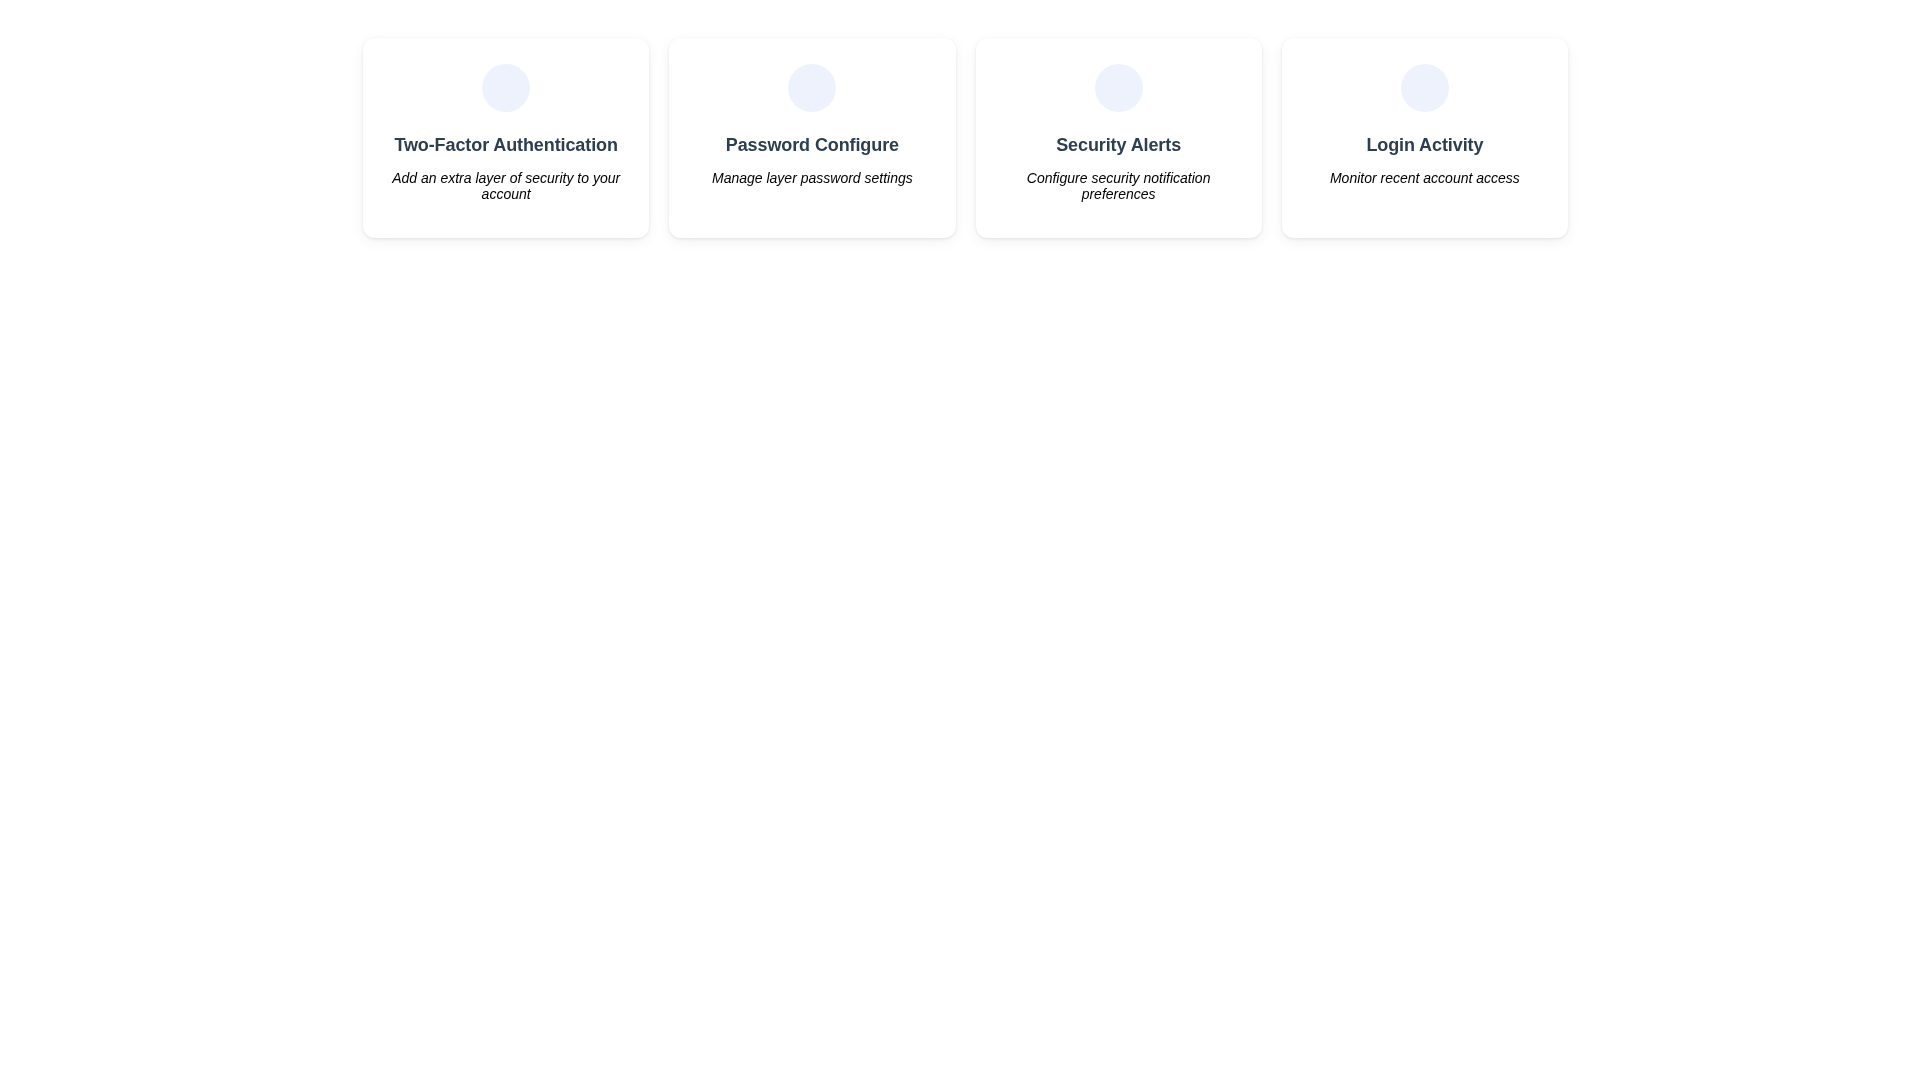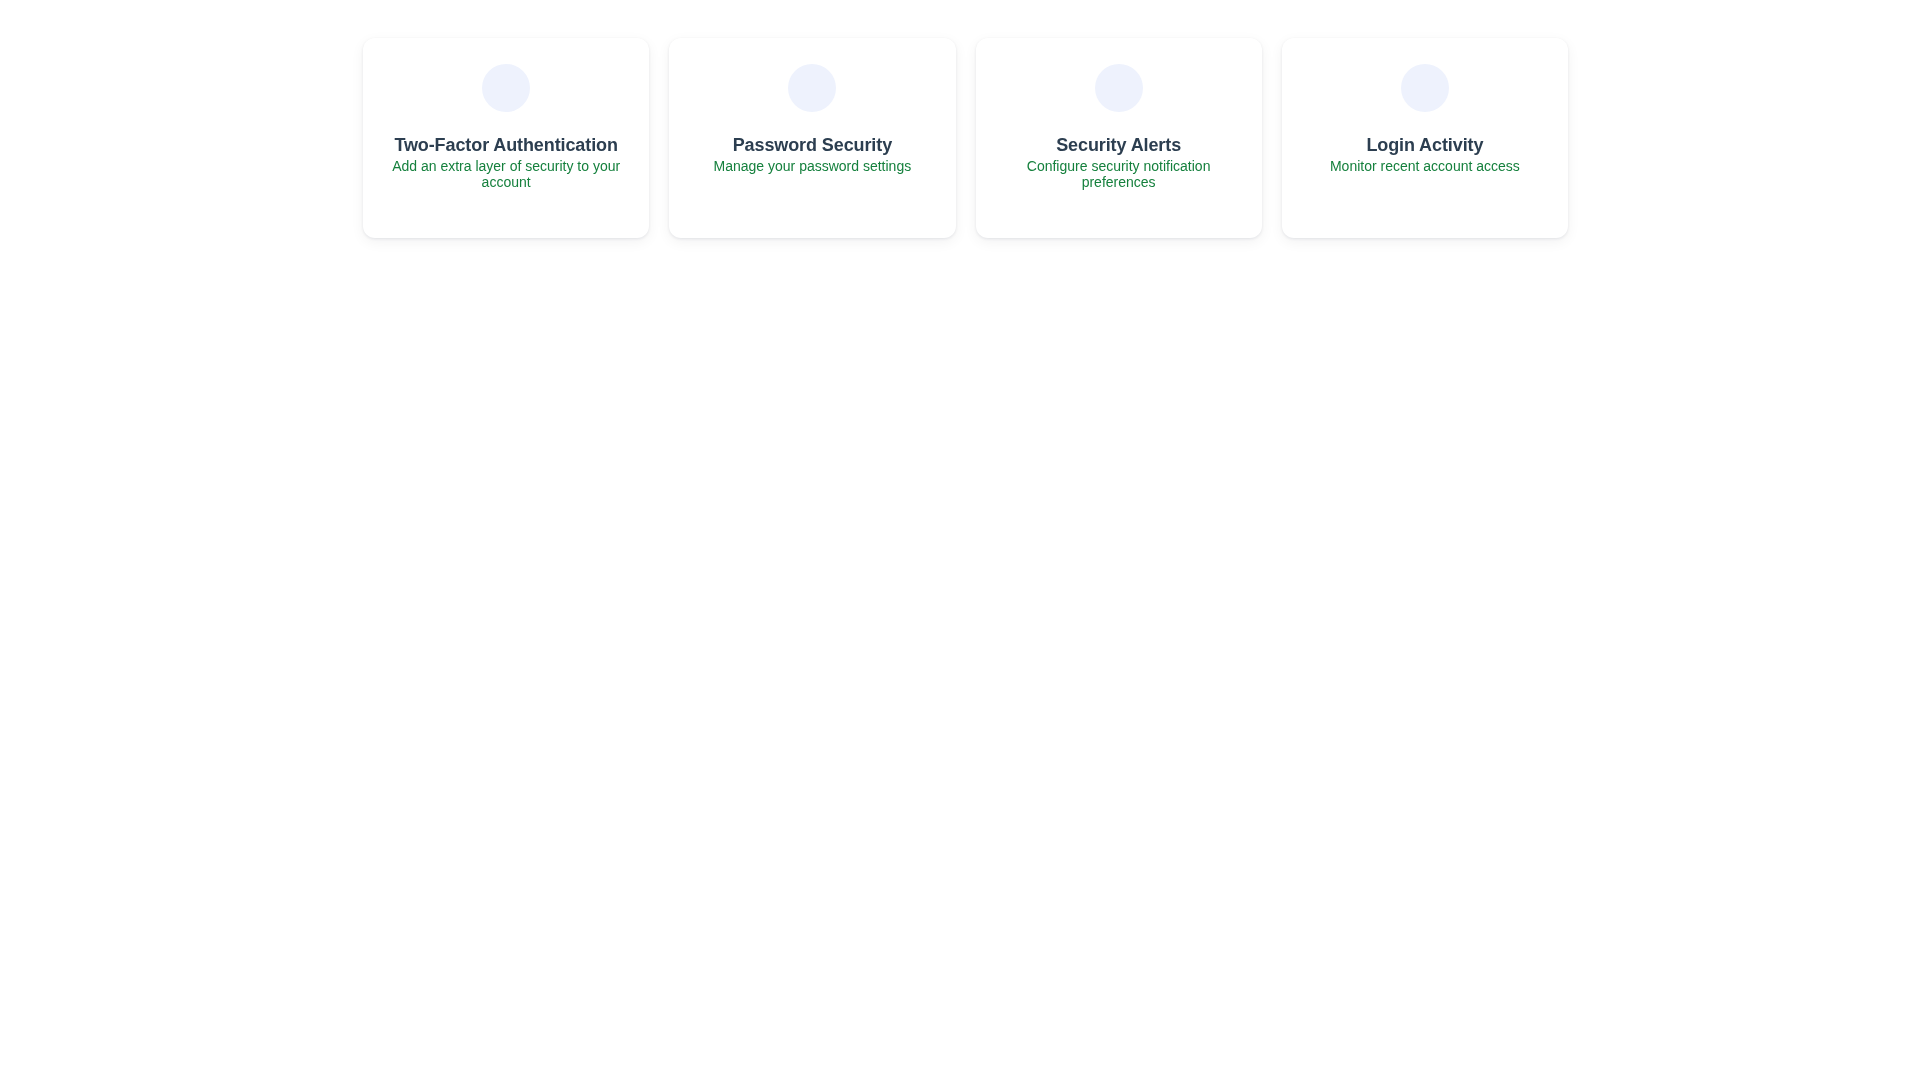--- a/index.html
+++ b/index.html
@@ -60,45 +60,46 @@
   .card-title {
     margin-top: 22px;
     font-size: 18px;
     font-weight: bold;
     color: #2c3e50;
     line-height: 22px;
     letter-spacing: -0.1px;
   }
 
   .card-desc {
-    margin-top: 2px;
+    margin-top: 14px;
     font-size: 14px;
     font-weight: normal;
-    color: #15803d;
+    color: #000000;
     line-height: 16px;
     max-width: 100%;
+    font-style: italic;
   }
 </style>
 </head>
 <body>
 
 <div class="page">
 
   <div class="cards-grid">
 
     <div class="security-card">
       <div class="card-icon-circle"></div>
       <div class="card-title">Two-Factor Authentication</div>
       <div class="card-desc">Add an extra layer of security to your account</div>
     </div>
 
     <div class="security-card">
       <div class="card-icon-circle"></div>
-      <div class="card-title">Password Security</div>
-      <div class="card-desc">Manage your password settings</div>
+      <div class="card-title">Password Configure</div>
+      <div class="card-desc">Manage layer password settings</div>
     </div>
 
     <div class="security-card">
       <div class="card-icon-circle"></div>
       <div class="card-title">Security Alerts</div>
       <div class="card-desc">Configure security notification preferences</div>
     </div>
 
     <div class="security-card">
       <div class="card-icon-circle"></div>

